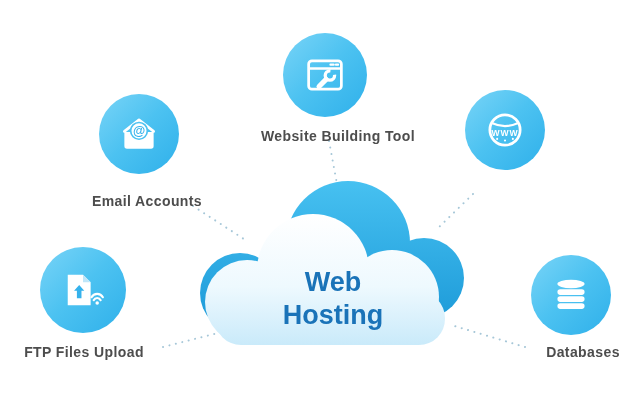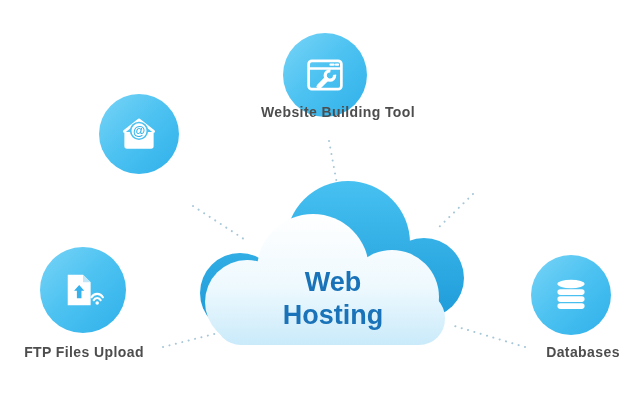--- a/index.html
+++ b/index.html
@@ -25,21 +25,21 @@
   .node-label{
     position:absolute;
     width:200px;
     text-align:center;
     font-size:14px;
     font-weight:700;
     letter-spacing:0.4px;
     color:#4d4d4d;
   }
   #label-email{left:47px;top:193px;}
-  #label-builder{left:238px;top:104px;}
+  #label-builder{left:238px;top:128px;}
   #label-website{left:407px;top:178px;}
   #label-ftp{left:-16px;top:344px;}
   #label-db{left:483px;top:344px;}
   .cloud-title{
     font-family:"Liberation Sans", sans-serif;
     font-weight:bold;
     font-size:27px;
     fill:#1a73b8;
   }
 </style>
@@ -88,33 +88,44 @@
   </svg>
 
   <div class="bubble" id="bubble-email">
     <svg width="46" height="46" viewBox="0 0 44 44">
       <path d="M8 19.5 L22 8.5 L36 19.5" fill="none" stroke="#fff" stroke-width="2.6" stroke-linejoin="round" stroke-linecap="round"></path>
       <path d="M8 20 H36 V33.5 A2.5 2.5 0 0 1 33.5 36 H10.5 A2.5 2.5 0 0 1 8 33.5 Z" fill="#fff"></path>
       <circle cx="22" cy="19" r="8" fill="#fff" stroke="#4cc2f1" stroke-width="1.6"></circle>
       <text x="22" y="23.2" font-size="12" font-weight="bold" fill="#35b2ec" text-anchor="middle" font-family="Liberation Sans, sans-serif">@</text>
     </svg>
   </div>
+  <div class="node-label" id="label-email">Email Accounts</div>
 
   <div class="bubble" id="bubble-builder">
     <svg width="48" height="48" viewBox="0 0 44 44">
       <rect x="7" y="9" width="30" height="26" rx="3" fill="none" stroke="#fff" stroke-width="2.5"></rect>
       <line x1="7" y1="16" x2="37" y2="16" stroke="#fff" stroke-width="2.2"></line>
       <line x1="27" y1="12.5" x2="30" y2="12.5" stroke="#fff" stroke-width="2" stroke-linecap="round"></line>
       <line x1="32" y1="12.5" x2="34" y2="12.5" stroke="#fff" stroke-width="2" stroke-linecap="round"></line>
       <circle cx="26.5" cy="22.5" r="4.3" fill="none" stroke="#fff" stroke-width="3" pathLength="100" stroke-dasharray="77 20"></circle>
       <line x1="23" y1="26" x2="16.5" y2="32.5" stroke="#fff" stroke-width="4.6" stroke-linecap="round"></line>
     </svg>
   </div>
   <div class="node-label" id="label-builder">Website Building Tool</div>
 
+  <div class="bubble" id="bubble-website">
+    <svg width="46" height="46" viewBox="0 0 44 44">
+      <circle cx="22" cy="22" r="14.5" fill="none" stroke="#fff" stroke-width="2.6"></circle>
+      <path d="M10 15.5 Q22 21 34 15.5" fill="none" stroke="#fff" stroke-width="2" stroke-linecap="round"></path>
+      <text x="22" y="27.5" font-size="8.2" font-weight="bold" fill="#fff" text-anchor="middle" letter-spacing="0.8" font-family="Liberation Sans, sans-serif">WWW</text>
+      <circle cx="14.5" cy="30.5" r="1" fill="#fff"></circle>
+      <circle cx="22" cy="32" r="1" fill="#fff"></circle>
+      <circle cx="29.5" cy="30.5" r="1" fill="#fff"></circle>
+    </svg>
+  </div>
 
   <div class="bubble" id="bubble-ftp">
     <svg width="48" height="48" viewBox="0 0 44 44">
       <path d="M8 8 H22 L29 15 V36 H8 Z" fill="#fff"></path>
       <path d="M22 8 V15 H29 Z" fill="#bfe6f9"></path>
       <path d="M18.5 17.5 L23.2 22.8 H20.6 V29.5 H16.4 V22.8 H13.8 Z" fill="#35b2ec"></path>
       <circle cx="35" cy="34" r="1.6" fill="#fff"></circle>
       <path d="M31.8 31.3 A3.6 3.6 0 0 1 38.2 31.3" fill="none" stroke="#fff" stroke-width="2" stroke-linecap="round"></path>
       <path d="M29.8 28.6 A6 6 0 0 1 40.2 28.6" fill="none" stroke="#fff" stroke-width="2" stroke-linecap="round"></path>
     </svg>

